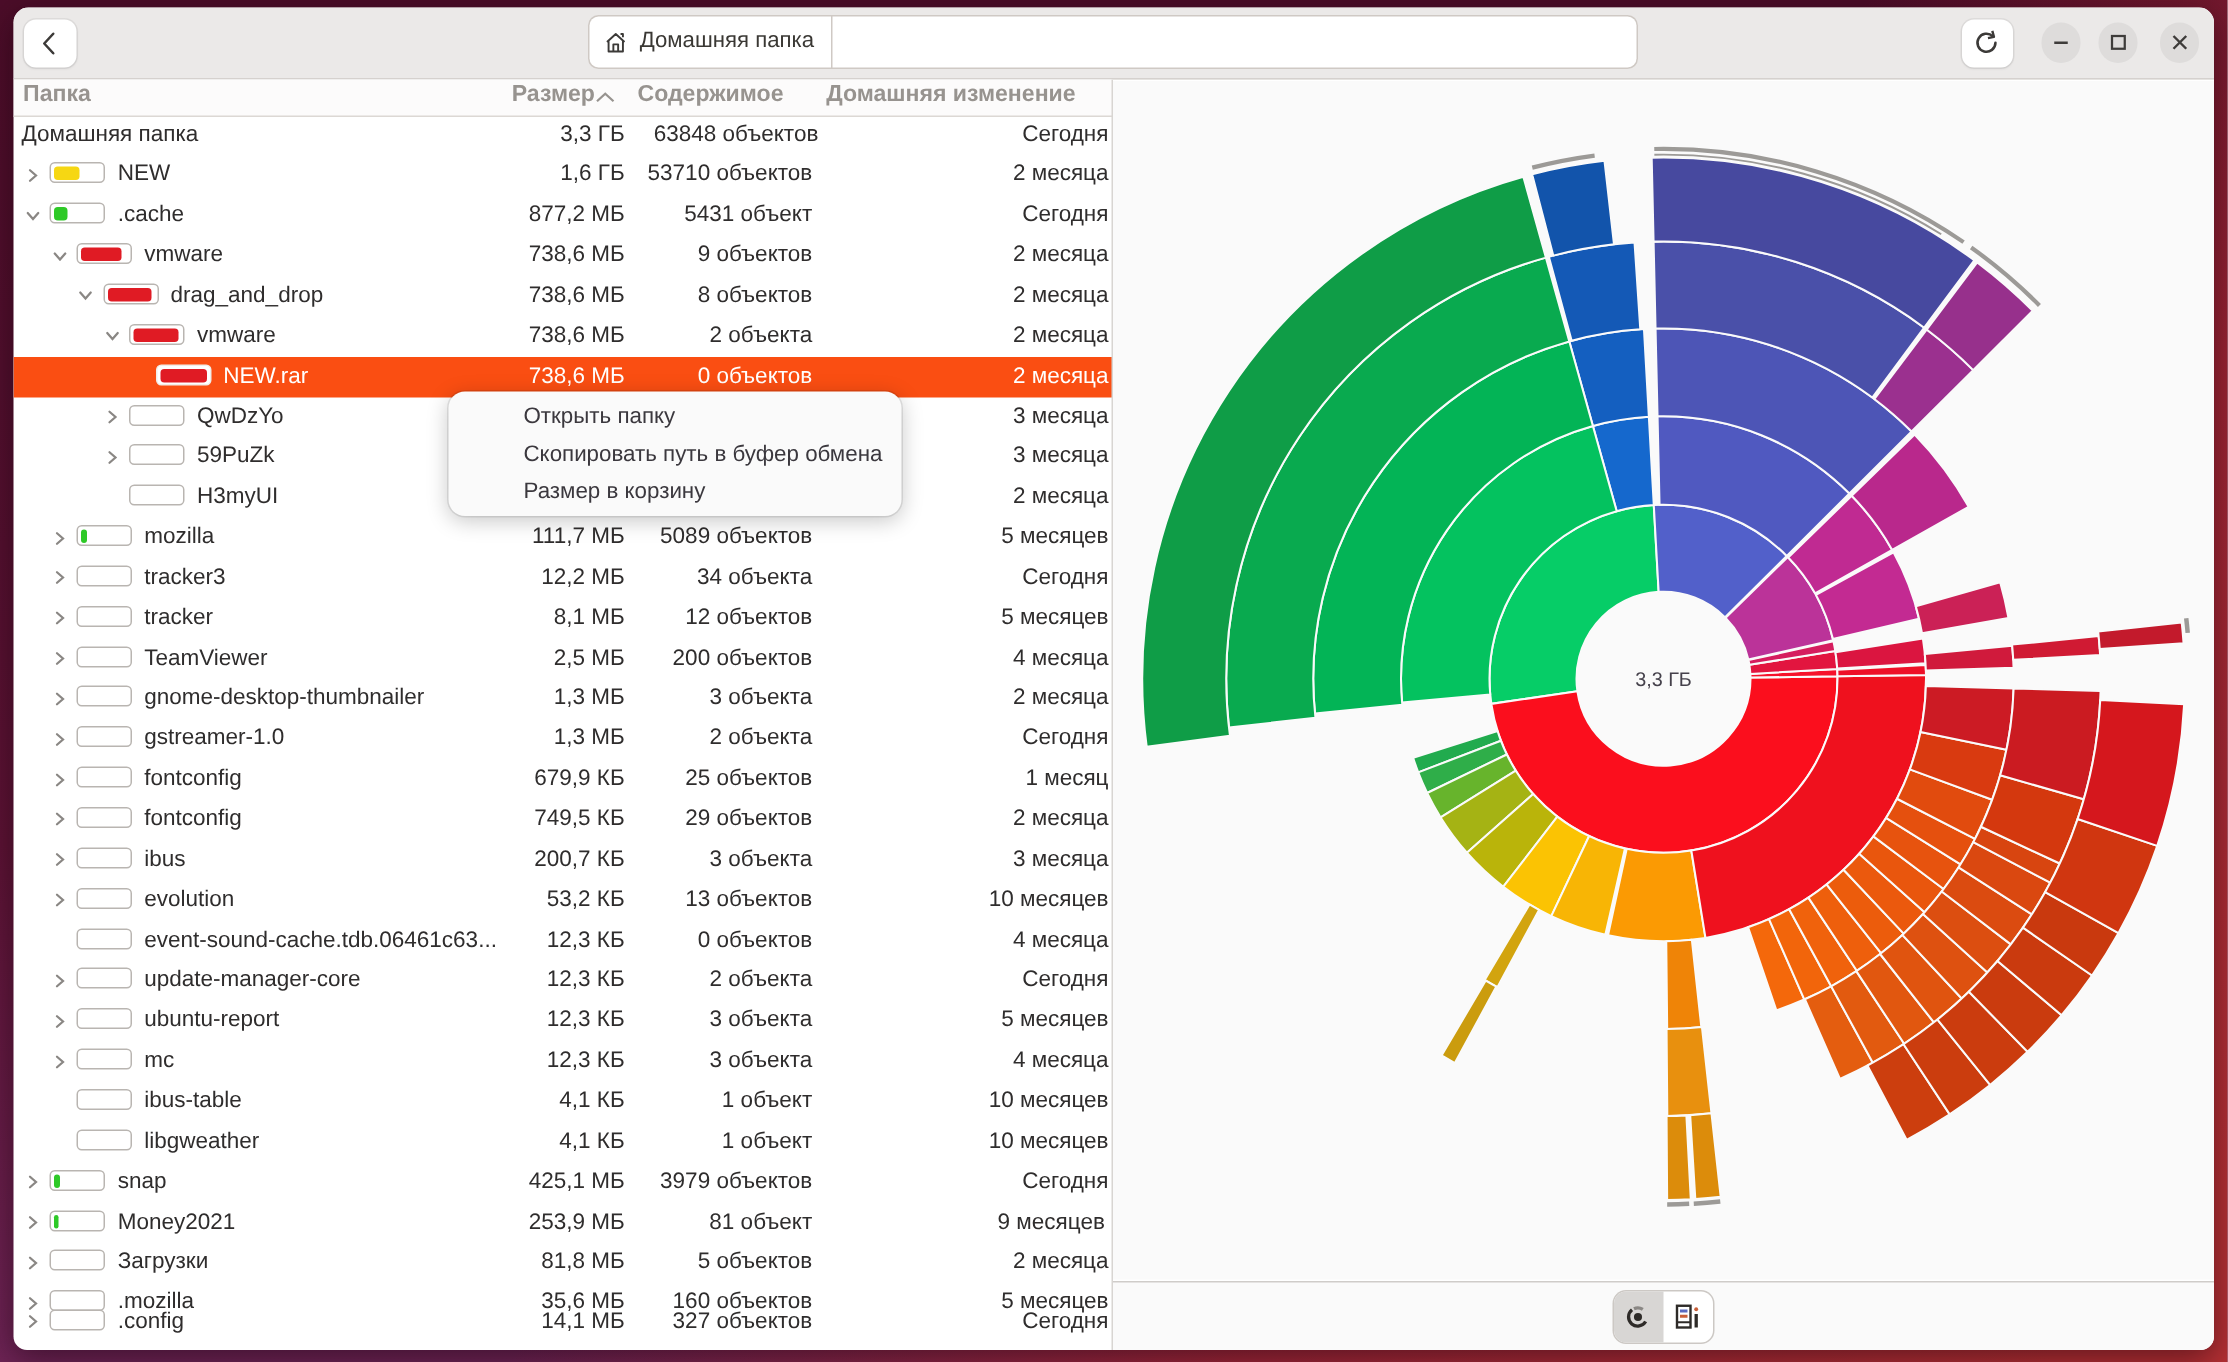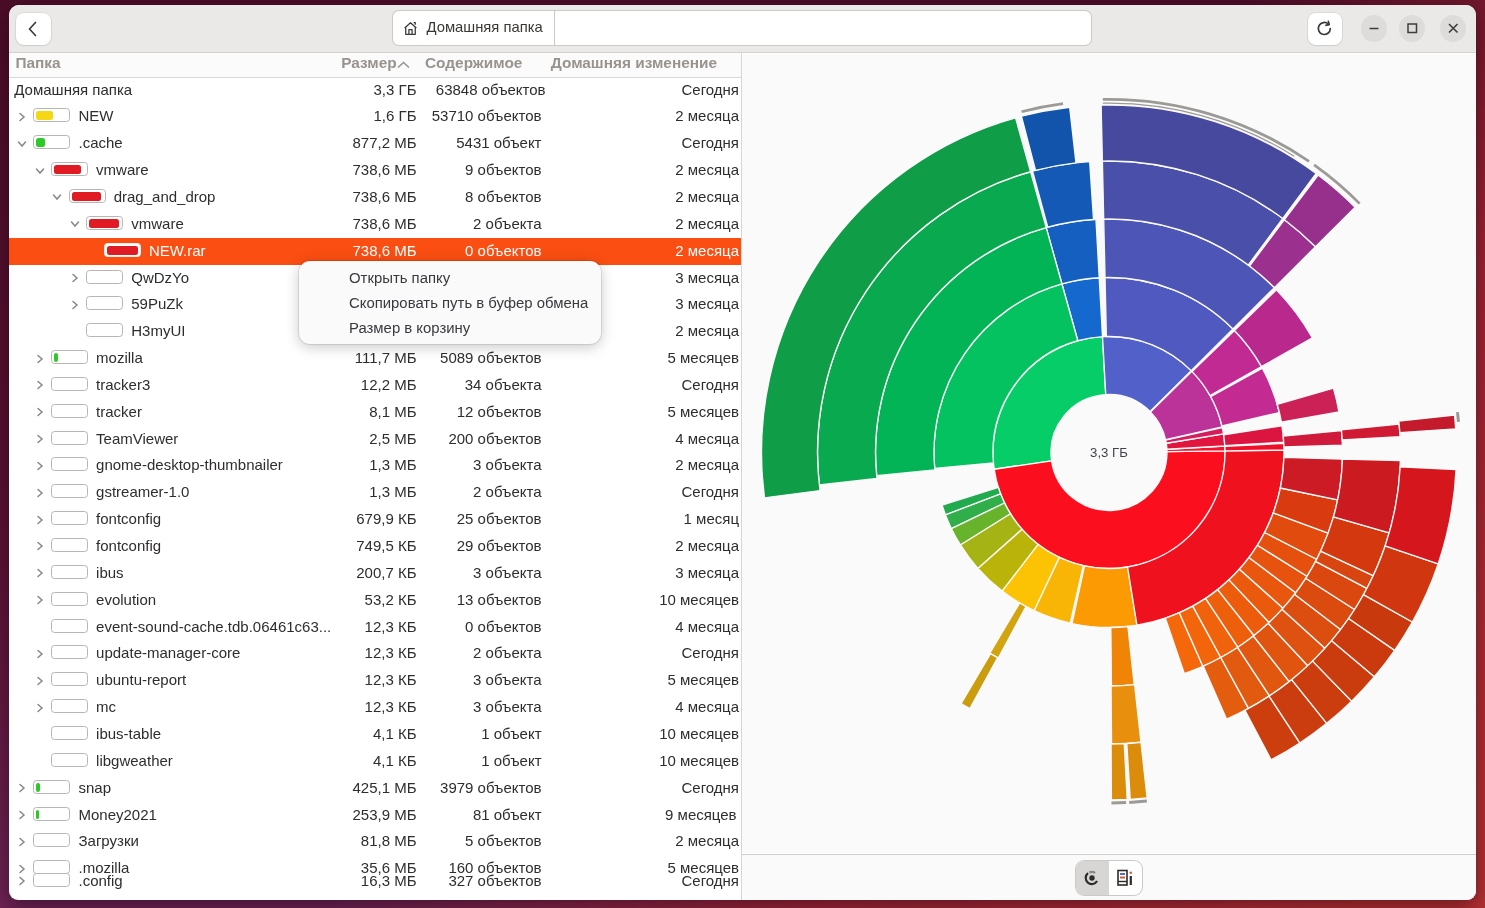--- a/index.html
+++ b/index.html
@@ -422,21 +422,21 @@
       <span class="rt" style="right:2.6px">5 месяцев</span>
     </div>
 <div class="row" style="top:863px">
       <span style="position:absolute;left:7.4px;top:0;width:12px;height:26.85px">
         <svg width="12" height="12" viewBox="0 0 12 12" style="position:absolute;top:7px">
           <path d="M4 2.5 L8 6 L4 9.5" stroke="#8a8784" stroke-width="1.5" fill="none" stroke-linecap="round"></path>
         </svg>
       </span>
       <span class="pb" style="left:24.9px;border-color:#b9b5b1"></span>
       <span class="nm" style="left:69.9px">.config</span>
-      <span class="rt" style="right:325.1px">16,3 МБ</span>
+      <span class="rt" style="right:325.1px">14,1 МБ</span>
       <span class="rt" style="right:200.1px">327 объектов</span>
       <span class="rt" style="right:2.6px">Сегодня</span>
     </div>
 
   <div class="vline"></div>
   <div class="rpane"></div>
 <svg width="734" height="801" viewBox="733.4 47.5 734 801" style="position:absolute;left:733.4px;top:47.5px">
 <g stroke="#fafafa" stroke-width="1.35" stroke-linejoin="round">
 <path d="M1093.92 331.18 A116 116 0 0 0 985.62 463.75 L1043.01 455.37 A58 58 0 0 1 1097.16 389.09 Z" fill="#06cd67"></path>
 <path d="M985.62 463.75 A116 116 0 0 0 1216.39 445.38 L1158.39 446.19 A58 58 0 0 1 1043.01 455.37 Z" fill="#fb0e1d"></path>

